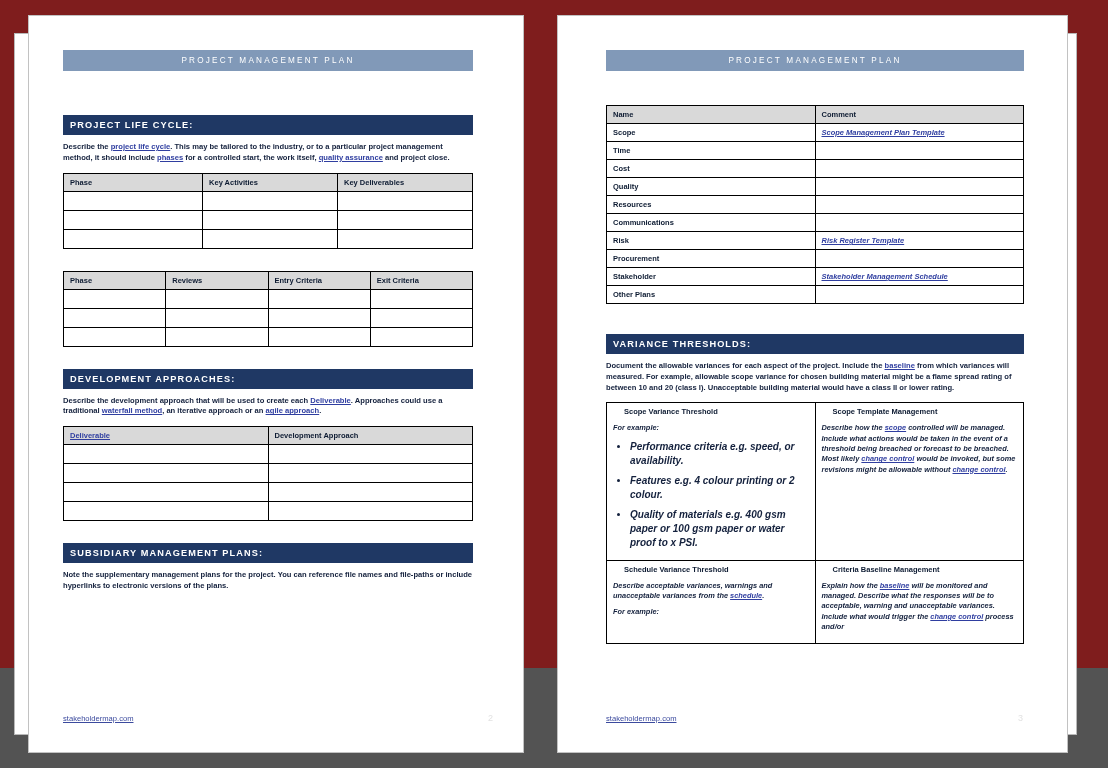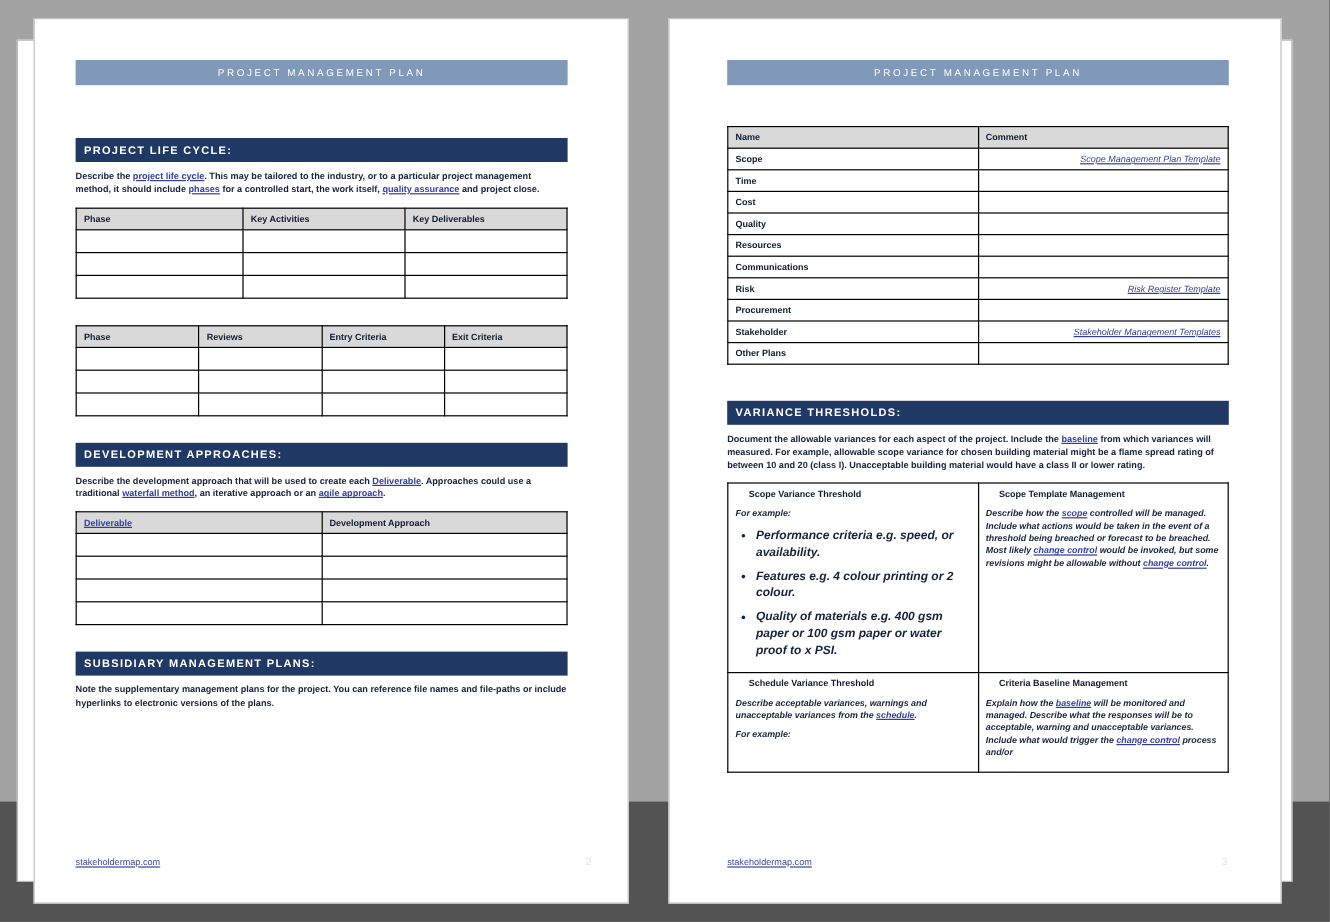--- a/index.html
+++ b/index.html
@@ -6,21 +6,21 @@
   html, body {
     margin: 0; padding: 0;
     width: 1108px; height: 768px;
     background: #535353;
     font-family: "Liberation Sans", sans-serif;
     overflow: hidden;
   }
   #root {
     position: relative;
     width: 1108px; height: 668px;
-    background: #a3a3a3;
+    background: #7f1d1d;
   }
 
   
   .sheet-stack { position: absolute; }
   .stack-back2 {
     position: absolute; background: #ffffff;
     border: 1px solid #b9b9b9;
   }
   .page {
     position: absolute; background: #ffffff;
@@ -78,22 +78,22 @@
     text-align: left;
     font-weight: bold;
   }
   table.doc th {
     background: #d9d9d9;
     height: 16px;
   }
   table.doc td.empty { height: 19px; }
   table.doc td.name-cell { font-weight: bold; }
   table.doc td.cmt-cell {
-    font-weight: normal; font-style: italic;
-    color: #2f3ea0; text-decoration: underline; text-align: right;
+    font-weight: bold; font-style: italic;
+    color: #2f3ea0; text-decoration: underline;
   }
   table.doc td.cmt-blank { font-weight: normal; }
 
   .vt-cell { font-weight: normal; padding: 5px 7px 7px 7px; }
   .vt-title { font-weight: bold; font-size: 7.5px; color: #0d1b32; margin-bottom: 7px; padding-left: 11px; }
   .vt-para {
     font-size: 7.4px; line-height: 1.4; color: #14213d;
     font-style: italic; font-weight: bold; margin: 0 0 6px 0;
   }
   .vt-list { margin: 0 0 0 0; padding-left: 17px; }
@@ -309,21 +309,21 @@
                 <tr>
                   <td class="name-cell">Risk</td>
                   <td class="cmt-cell">Risk Register Template</td>
                 </tr>
                 <tr>
                   <td class="name-cell">Procurement</td>
                   <td class="cmt-blank">&nbsp;</td>
                 </tr>
                 <tr>
                   <td class="name-cell">Stakeholder</td>
-                  <td class="cmt-cell">Stakeholder Management Templates</td>
+                  <td class="cmt-cell">Stakeholder Management Schedule</td>
                 </tr>
                 <tr>
                   <td class="name-cell">Other Plans</td>
                   <td class="cmt-blank">&nbsp;</td>
                 </tr>
               </tbody>
           </table>
 
           <div class="spacer-22"></div>
           <div class="spacer-8"></div>

